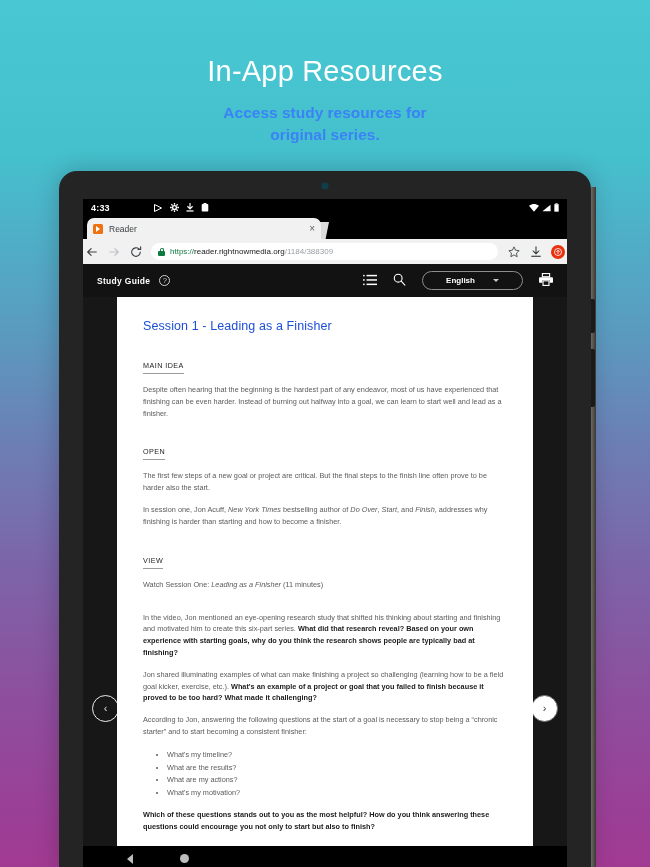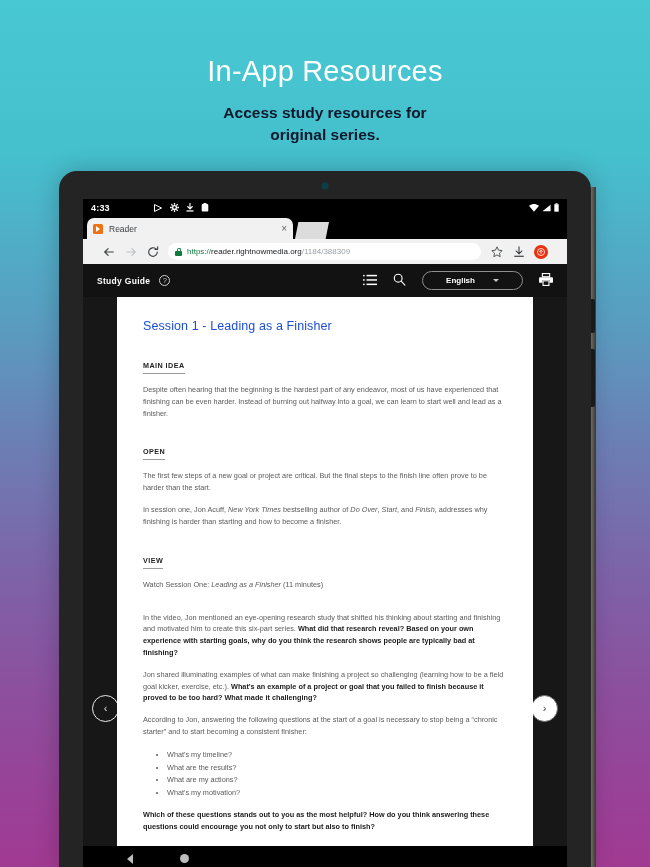--- a/index.html
+++ b/index.html
@@ -6,21 +6,21 @@
   html,body { width:650px; height:867px; overflow:hidden; }
   body {
     font-family:"Liberation Sans", sans-serif;
     background:linear-gradient(180deg,#48c8d2 0%, #45c0cd 18%, #5a9bc0 38%, #6d7db4 52%, #7d63a8 66%, #8d4f9e 80%, #9b3f96 94%, #a23a92 100%);
     position:relative;
   }
 
   
   .promo { position:absolute; top:0; left:0; right:0; text-align:center; padding-top:56px; }
   .promo-title { font-size:29px; color:#ffffff; font-weight:400; letter-spacing:.2px; line-height:1.1; }
-  .promo-sub { margin-top:14px; font-size:15.5px; color:#0f172a; font-weight:bold; line-height:1.42; }
+  .promo-sub { margin-top:14px; font-size:15.5px; color:#3b82f6; font-weight:bold; line-height:1.42; }
 
   
   .tablet {
     position:absolute; left:59px; top:171px; width:532px; height:700px;
     background:#242424; border-radius:18px 18px 0 0;
     box-shadow:0 0 24px rgba(0,0,0,.22);
     padding:0;
   }
   .bezel-top { height:28px; position:relative; }
   .camera { position:absolute; left:50%; top:12px; transform:translateX(-50%);
@@ -37,36 +37,36 @@
   
   .statusbar { height:17px; background:#000; display:flex; align-items:center;
                padding:0 8px; color:#fff;gap:36px; }
   .clock { font-size:9px; font-weight:bold; letter-spacing:.2px; }
   .sb-icons { display:flex; align-items:center; gap:7px; margin-left:8px; }
   .sb-icons svg { display:block; }
   .sb-right { margin-left:auto; display:flex; align-items:center; gap:3px; }
 
   
   .tabstrip { height:23px; background:#000; position:relative; }
-  .tab { position:absolute; left:4px; top:2px; width:206px; height:21px;
+  .tab { position:absolute; left:4px; top:2px; width:234px; height:21px;
          background:#f1f1f1; border-radius:7px 7px 0 0; display:flex; align-items:center;
          padding:0 6px; }
   .tab-fav { width:10px; height:10px; background:#ee7211; border-radius:1.5px;
              display:flex; align-items:center; justify-content:center; flex:none; }
   .tab-fav i { display:block; width:0; height:0; border-left:4px solid #fff;
                border-top:3px solid transparent; border-bottom:3px solid transparent; }
   .tab-title { font-size:8.5px; color:#3c4043; margin-left:6px; flex:1;
                white-space:nowrap; overflow:hidden; }
   .tab-close { font-size:10px; color:#5f6368; line-height:1; }
   .tab-ghost { position:absolute; left:212px; top:6px; width:34px; height:17px;
                background:#dcdcdc; clip-path:polygon(10% 0,100% 0,90% 100%,0% 100%); }
 
   
   .omnibox { height:25px; background:#f1f1f1; display:flex; align-items:center;
-             padding:0 19px; gap:9px; }
+             padding:0 2px; gap:9px; }
   .nav-ic { width:13px; height:13px; flex:none; display:flex; align-items:center; justify-content:center; }
   .urlbar { flex:1; height:17px; background:#fff; border-radius:9px;
             display:flex; align-items:center; padding:0 7px; gap:5px; }
   .lock { width:7px; height:8px; position:relative; flex:none; }
   .lock b { position:absolute; bottom:0; left:0; width:7px; height:5px; background:#0f7b3f; border-radius:1px; display:block; }
   .lock i { position:absolute; top:0; left:1.5px; width:4px; height:4px;
             border:1.3px solid #0f7b3f; border-bottom:none; border-radius:2px 2px 0 0; display:block; }
   .url { font-size:8px; white-space:nowrap; overflow:hidden; }
   .url .sch { color:#0f7b3f; }
   .url .host { color:#202124; }
@@ -89,21 +89,21 @@
   .chev { width:0; height:0; border-left:3.2px solid transparent;
           border-right:3.2px solid transparent; border-top:3.6px solid #c9c9c9; }
 
   
   .readerwrap { position:absolute; left:0; right:0; top:98px; bottom:25px;
                 background:#171717; }
   .page { position:absolute; left:34px; right:34px; top:0; bottom:0;
           background:#fff; overflow:hidden; padding:22px 26px 0 26px; }
   .doc-title { font-size:12.5px; color:#1d4ed8; font-weight:400; letter-spacing:.1px; }
   .sec { margin-top:21px; }
-  .sec-h { font-size:7.2px; font-weight:bold; color:#222; letter-spacing:.45px;
+  .sec-h { font-size:7.2px; font-weight:normal; color:#222; letter-spacing:.45px;
            padding-bottom:3px; display:inline-block; border-bottom:1.6px solid #9b9b9b; }
   .p { font-size:7.3px; line-height:1.62; color:#5b5b5b; margin-top:10px; }
   .p.tight { }
   .p b { color:#1c1c1c; font-weight:bold; }
   .p i { font-style:italic; }
   ul.qlist { margin:11px 0 0 24px; }
   ul.qlist li { font-size:7.3px; line-height:1.62; color:#5b5b5b; margin-bottom:1px; }
 
   .arrow { position:absolute; width:27px; height:27px; border-radius:50%;
            display:flex; align-items:center; justify-content:center; }
@@ -277,21 +277,21 @@
       <div class="page">
         <div class="doc-title">Session 1 - Leading as a Finisher</div>
 
         <div class="sec">
           <div><span class="sec-h">MAIN IDEA</span></div>
           <div class="p">Despite often hearing that the beginning is the hardest part of any endeavor, most of us have experienced that finishing can be even harder. Instead of burning out halfway into a goal, we can learn to start well and lead as a finisher.</div>
         </div>
 
         <div class="sec">
           <div><span class="sec-h">OPEN</span></div>
-          <div class="p">The first few steps of a new goal or project are critical. But the final steps to the finish line often prove to be harder than the start.</div>
+          <div class="p">The first few steps of a new goal or project are critical. But the final steps to the finish line often prove to be harder also the start.</div>
           <div class="p tight"><span>In session one, Jon Acuff, </span><i>New York Times</i><span> bestselling author of </span><i>Do Over</i><span>, </span><i>Start</i><span>, and </span><i>Finish</i><span>, addresses why finishing is harder than starting and how to become a finisher.</span></div>
         </div>
 
         <div class="sec">
           <div><span class="sec-h">VIEW</span></div>
           <div class="p"><span>Watch Session One: </span><i>Leading as a Finisher</i><span> (11 minutes)</span></div>
         </div>
 
         <div class="sec">
 

